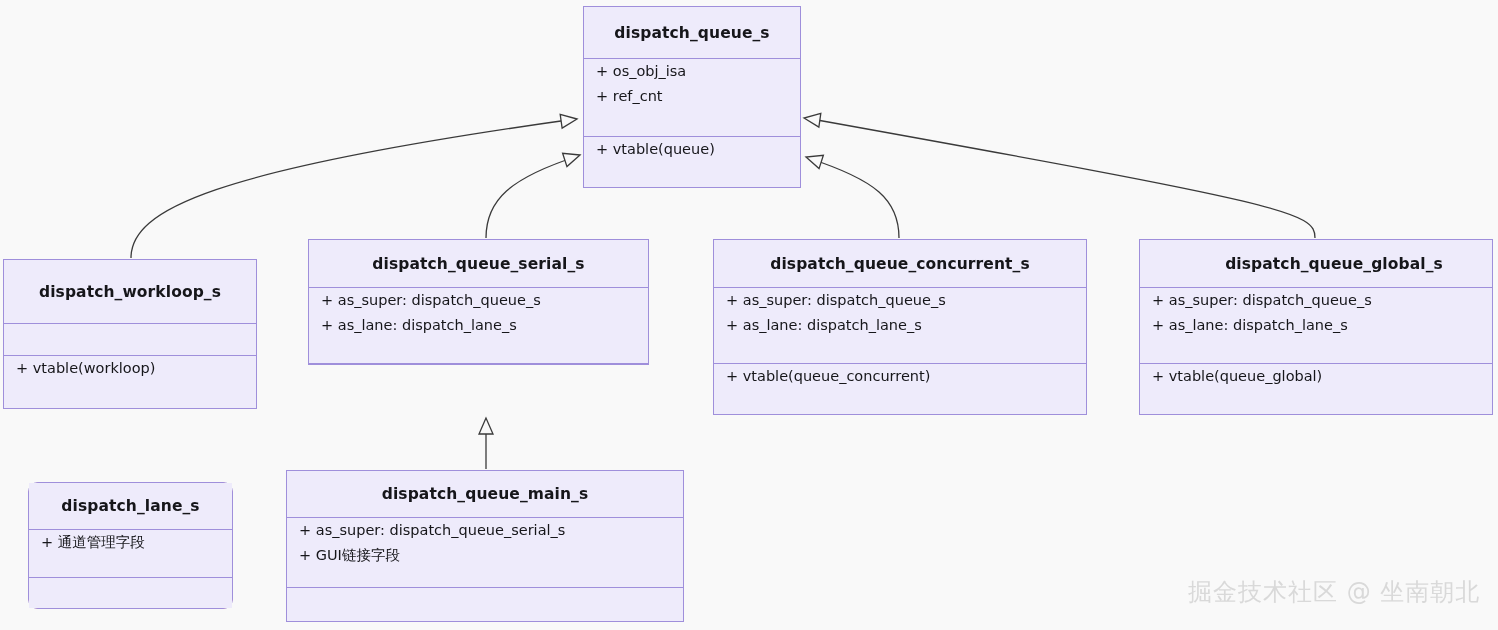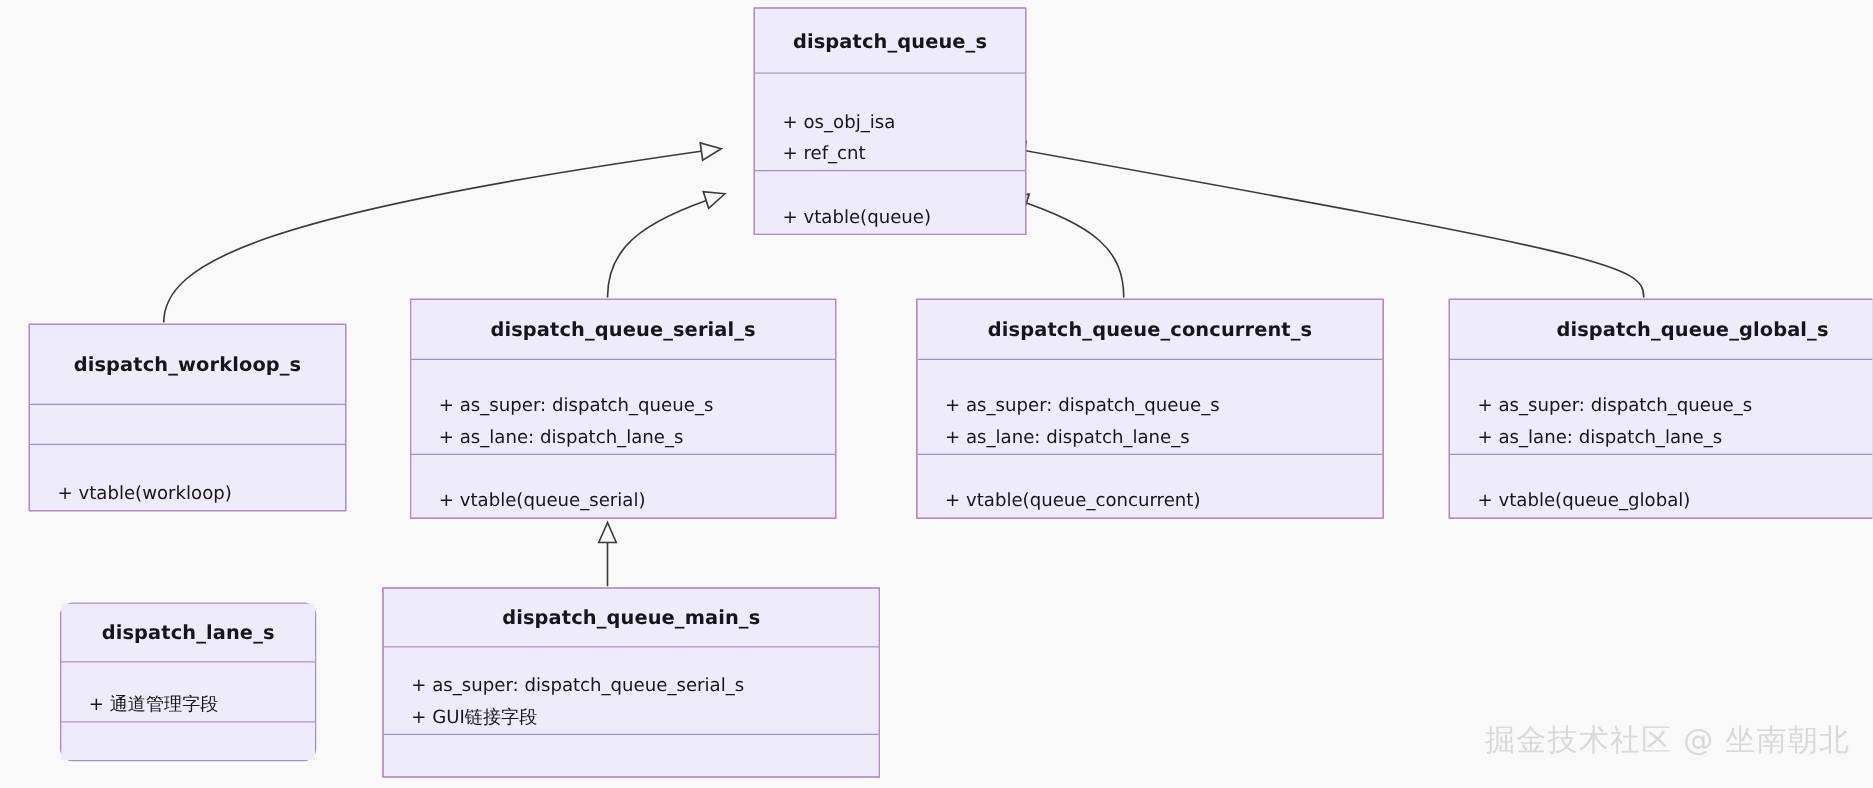--- a/index.html
+++ b/index.html
@@ -21,43 +21,42 @@
     width: 1498px;
     height: 630px;
     pointer-events: none;
   }
   .uml-class {
     position: absolute;
     box-sizing: border-box;
     border: 1.4px solid #9f8fdb;
     background: #ef4444;
     z-index: 2;
-    margin-left: 20px;
   }
   .uml-title {
     box-sizing: border-box;
     background: #eeebfb;
     border-bottom: 1.4px solid #9f8fdb;
     font-weight: bold;
     font-size: 15.5px;
     color: #16161a;
     text-align: center;
     display: flex;
     align-items: center;
     justify-content: center;
     letter-spacing: 0.1px;
   }
   .uml-compartment {
     box-sizing: border-box;
     background: #eeebfb;
     border-bottom: 1.4px solid #9f8fdb;
-    padding: 0 22px;
+    padding: 0 12px;
     display: flex;
     flex-direction: column;
-    justify-content: flex-end;
+    justify-content: flex-start;
   }
   .uml-compartment.last {
     border-bottom: none;
   }
   .uml-attr {
     font-size: 14.5px;
     color: #16161a;
     line-height: 1.72;
     white-space: nowrap;
   }
@@ -106,23 +105,20 @@
         <div class="uml-compartment last" style="height: 52px;">
           <div class="uml-attr">+ vtable(workloop)</div>
         </div>
       </div>
       <div class="uml-class" style="left: 308px; top: 239px; width: 341px;">
         <div class="uml-title" style="height: 48px;">dispatch_queue_serial_s</div>
         <div class="uml-compartment" style="height: 76px;">
           <div class="uml-attr">+ as_super: dispatch_queue_s</div>
           <div class="uml-attr">+ as_lane: dispatch_lane_s</div>
         </div>
-        <div class="uml-compartment last" style="height: 50px;">
-          <div class="uml-attr">+ vtable(queue_serial)</div>
-        </div>
       </div>
       <div class="uml-class" style="left: 713px; top: 239px; width: 374px;">
         <div class="uml-title" style="height: 48px;">dispatch_queue_concurrent_s</div>
         <div class="uml-compartment" style="height: 76px;">
           <div class="uml-attr">+ as_super: dispatch_queue_s</div>
           <div class="uml-attr">+ as_lane: dispatch_lane_s</div>
         </div>
         <div class="uml-compartment last" style="height: 50px;">
           <div class="uml-attr">+ vtable(queue_concurrent)</div>
         </div>

